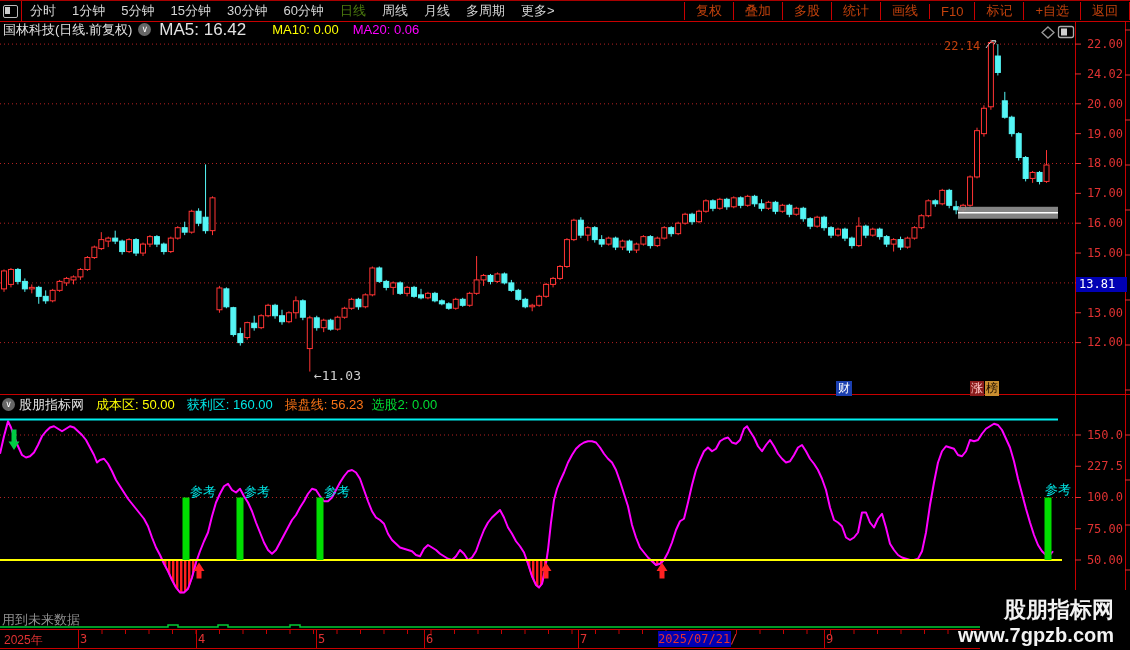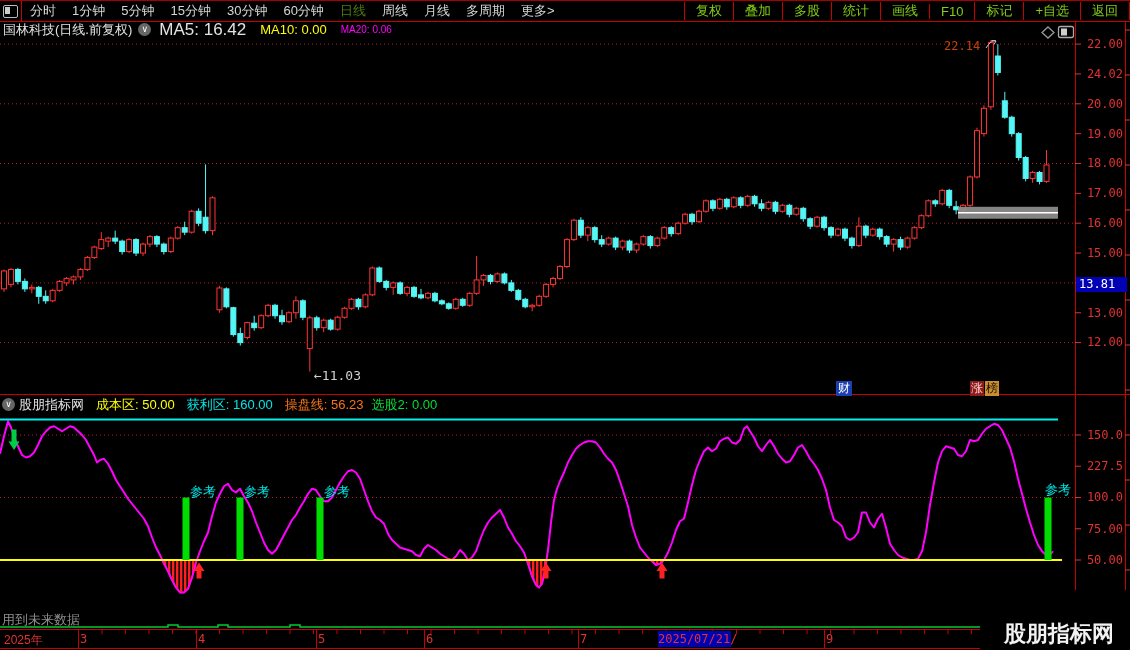--- a/index.html
+++ b/index.html
@@ -8,30 +8,30 @@
   .gfx{position:absolute;left:0;top:0;z-index:1;}
   
   .topbar{position:absolute;top:0;left:0;width:1130px;height:20px;display:flex;align-items:center;
           border-top:1px solid #a80000;border-bottom:1px solid #c80000;background:#000;z-index:3;}
   .tb-icon{width:21px;height:100%;display:flex;align-items:center;justify-content:center;border-right:1px solid #c80000;}
   .tb-icon .pane{width:13px;height:11px;border:1px solid #bbb;border-radius:2px;position:relative;}
   .tb-icon .pane::after{content:"";position:absolute;left:1px;top:1px;width:5px;height:7px;background:#ccc;}
   .mi{color:#d6d6d6;font-size:13px;padding:0 8px;white-space:nowrap;cursor:default;}
   .mi.active{color:#4d7c0f;}
   .tb-spacer{flex:1;}
-  .mr{color:#84cc16;font-size:13px;padding:0 11px;border-left:1px solid #c80000;white-space:nowrap;}
+  .mr{color:#c2410c;font-size:13px;padding:0 11px;border-left:1px solid #c80000;white-space:nowrap;}
   .mr:last-child{border-right:1px solid #c80000;}
   
   .titlebar{position:absolute;top:21px;left:0;width:1075px;height:17px;display:flex;align-items:center;z-index:3;}
   .stock{color:#e2e2e2;font-size:13px;margin-left:3px;}
   .chev{width:13px;height:13px;border-radius:50%;background:#666;color:#fff;font-size:9px;line-height:13px;
         text-align:center;margin-left:6px;}
   .ma5{color:#e2e2e2;font-size:17px;margin-left:8px;}
-  .ma10{color:#ffff00;font-size:13px;margin-left:14px;}
-  .ma20{color:#ff00ff;font-size:10px;margin-left:14px;}
+  .ma10{color:#ffff00;font-size:13px;margin-left:26px;}
+  .ma20{color:#ff00ff;font-size:13px;margin-left:14px;}
   
   .rlab{position:absolute;left:1079px;width:44px;text-align:right;color:#e03232;
         font:12px "DejaVu Sans Mono",monospace;z-index:2;}
   .badge-blue{position:absolute;left:1076px;width:48px;height:15px;background:#0000b4;color:#ffffff;
         font:12px "DejaVu Sans Mono",monospace;line-height:15px;padding-left:3px;z-index:2;}
   .annot{position:absolute;color:#d8d8d8;font:12px "DejaVu Sans Mono",monospace;z-index:2;}
   
   .badge-cai{position:absolute;left:836px;top:381px;width:16px;height:15px;background:#1b3fb0;color:#fff;
         font-size:12px;line-height:15px;text-align:center;z-index:2;}
   .badge-zhang{position:absolute;left:970px;top:381px;width:14px;height:15px;background:#8b1c1c;color:#ffc8c8;
@@ -576,15 +576,16 @@
   <div class="dlab" style="left:80px">3</div>
   <div class="dlab" style="left:198px">4</div>
   <div class="dlab" style="left:318px">5</div>
   <div class="dlab" style="left:426px">6</div>
   <div class="dlab" style="left:580px">7</div>
   <div class="dlab" style="left:826px">9</div>
   <div class="cursor-date">2025/07/21/—</div>
 
   <div class="wm">
     <div class="wm1">股朋指标网</div>
+    <div class="wm2">www.7gpzb.com</div>
   </div>
 
 </div>
 
 </body></html>

